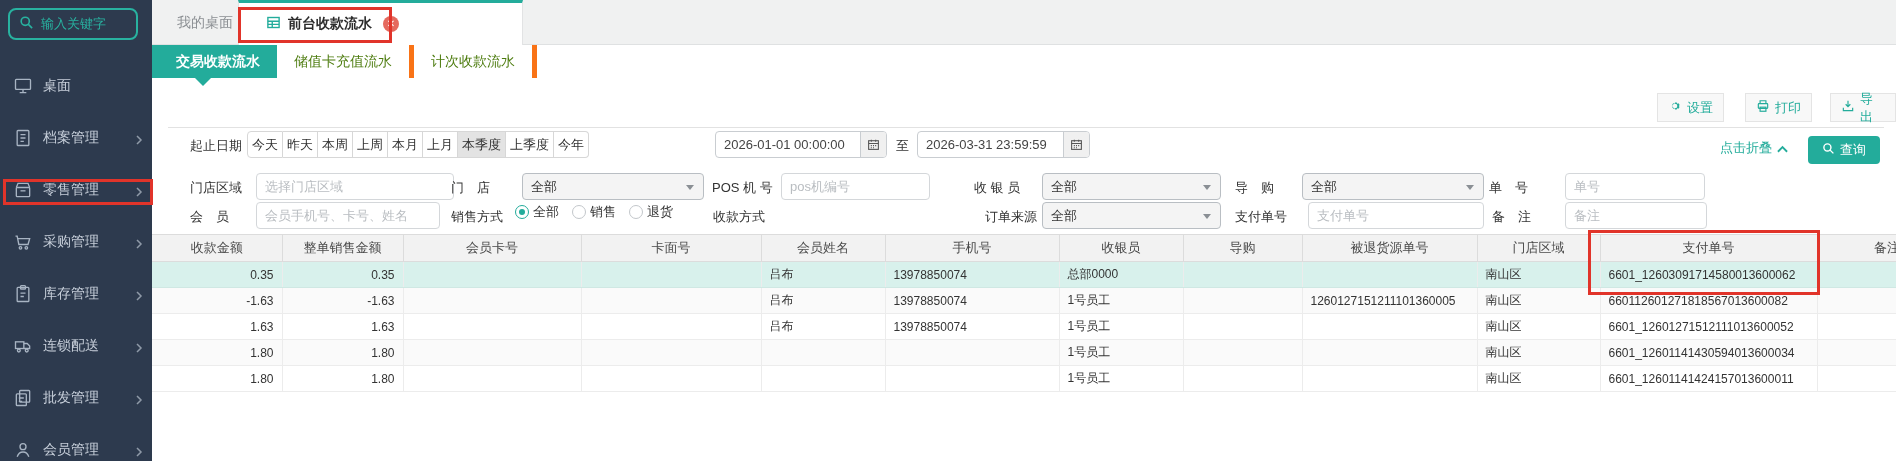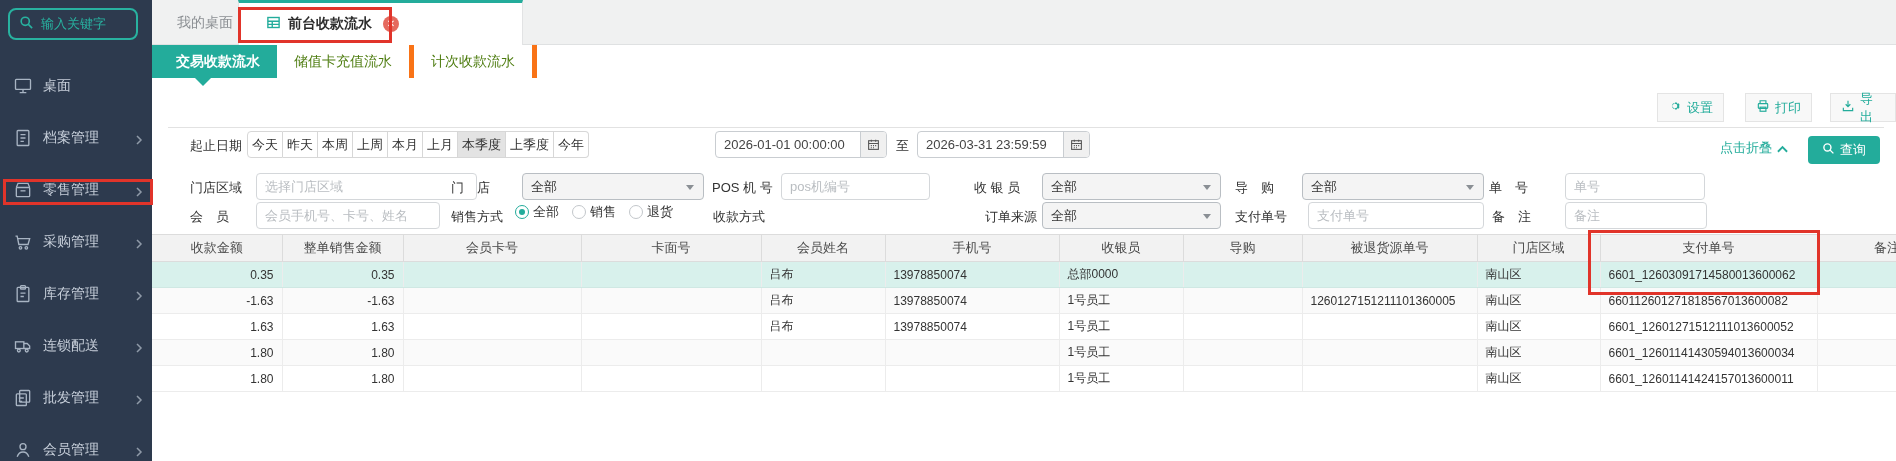--- a/index.html
+++ b/index.html
@@ -268,21 +268,21 @@
   </div>
   <button class="query-btn">
     <span><svg width="13" height="13" viewBox="0 0 24 24" fill="none" stroke="#fff" stroke-width="2.6">
           <circle cx="10" cy="10" r="6.5"></circle>
           <path d="M15 15l6 6"></path>
         </svg></span>
     <span>查询</span>
   </button>
 
   <span class="flabel" style="left:38px; top:179px">门店区域</span>
-  <input class="finput" style="left: 104px; top: 173px; width: 221px;" placeholder="选择门店区域">
+  <input class="finput" style="left: 104px; top: 173px; width: 198px;" placeholder="选择门店区域">
   <span class="flabel" style="left:299px; top:179px">门　店</span>
   <div class="fselect" style="left:370px; top:173px; width:182px">
     <span>全部</span>
       <span class="caret"></span>
   </div>
   <span class="flabel" style="left:560px; top:179px">POS 机 号</span>
   <input class="finput" style="left: 629px; top: 173px; width: 149px;" placeholder="pos机编号">
   <span class="flabel" style="left:822px; top:179px">收 银 员</span>
   <div class="fselect" style="left:890px; top:173px; width:179px">
     <span>全部</span>

